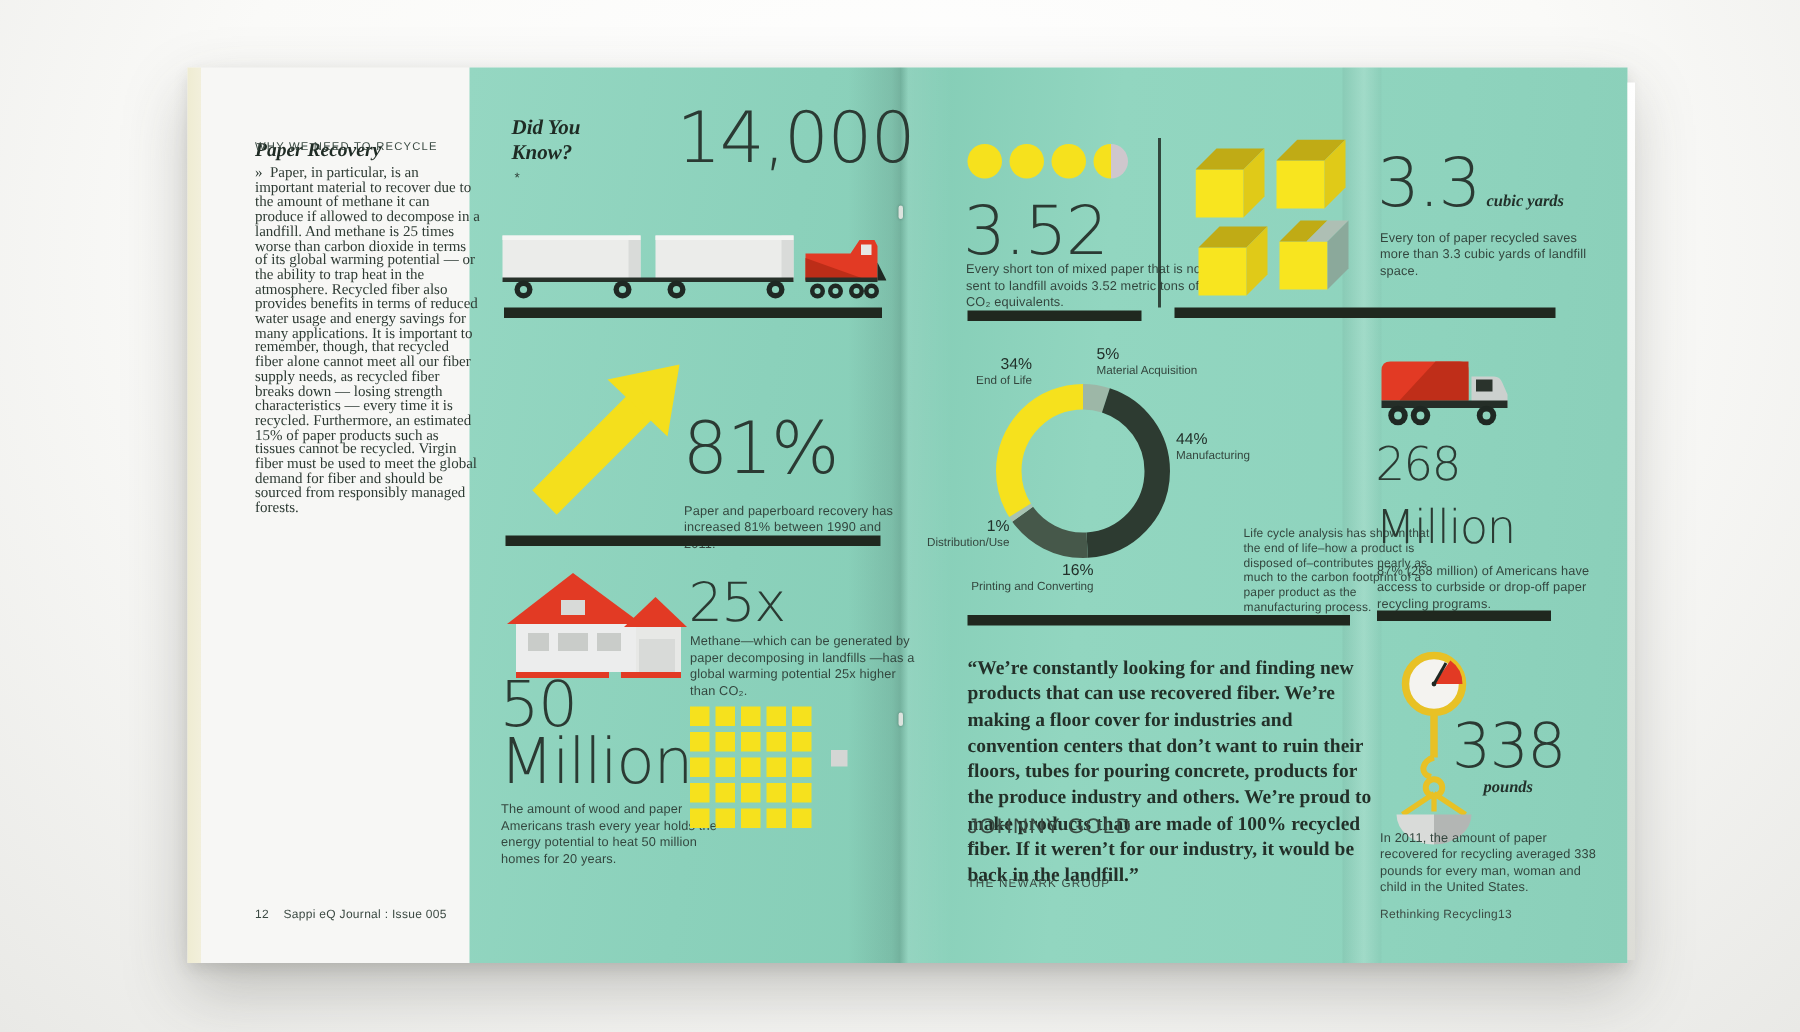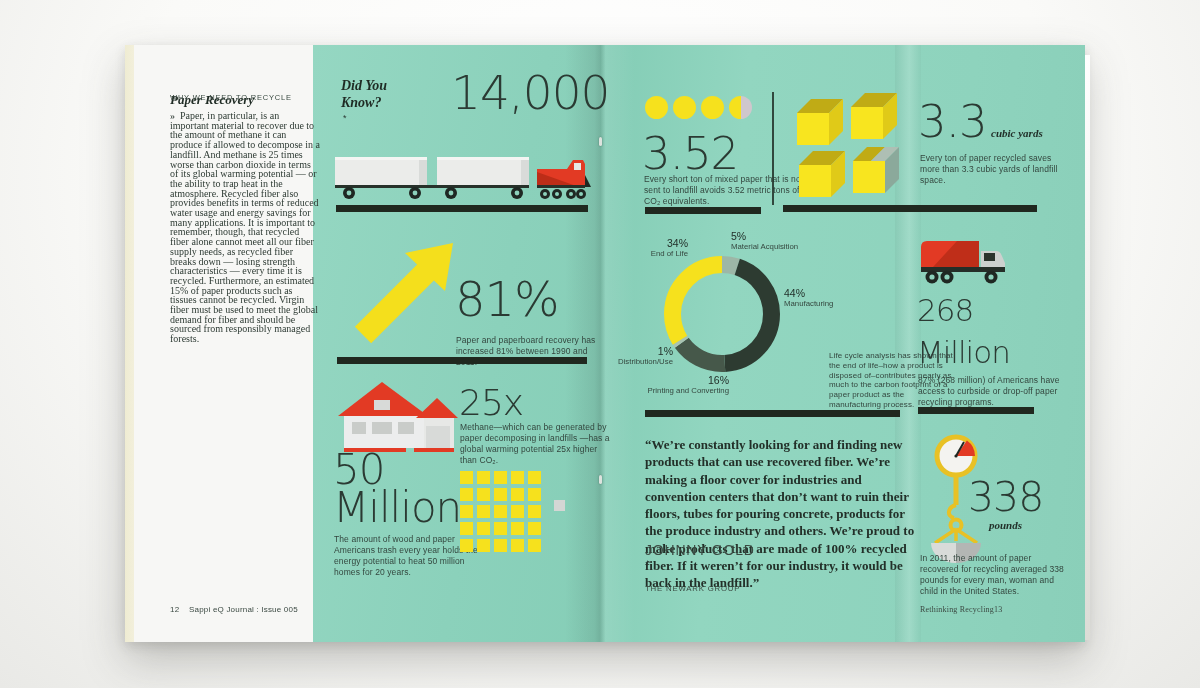--- a/index.html
+++ b/index.html
@@ -271,18 +271,18 @@
       <path d="M33,74 c-8,2 -10,11 -2,13" stroke="#e8c125" stroke-width="4" fill="none"></path>
       <circle cx="33" cy="94" r="5.5" fill="none" stroke="#e8c125" stroke-width="4"></circle>
       <path d="M33,98 L12,112 M33,98 L54,112 M33,98 L33,110" stroke="#e8c125" stroke-width="3.5" fill="none"></path>
       <path d="M8,112 A25,20 0 0 0 33,132 L33,112 Z" fill="#d9dbd9"></path>
       <path d="M33,132 A25,20 0 0 0 58,112 L33,112 Z" fill="#b3b6b4"></path>
     </svg>
     <div class="abs num" style="left:843px;top:432px;font-size:41px;">338</div>
     <div class="abs unit-serif" style="left:864px;top:474px;">pounds</div>
     <div class="abs cap" style="left:795px;top:508px;width:150px;">In 2011, the amount of paper recovered for recycling averaged 338 pounds for every man, woman and child in the United States.</div>
 
-    <div class="abs foot" style="left:795px;top:560px;width:143px;display:flex;justify-content:flex-start;font-family:Liberation Serif, serif;">
+    <div class="abs foot" style="left:795px;top:560px;width:143px;display:flex;justify-content:flex-start;">
       <span>Rethinking Recycling</span>
       <span>13</span>
     </div>
   </div>
 </div>
 
 </body></html>

